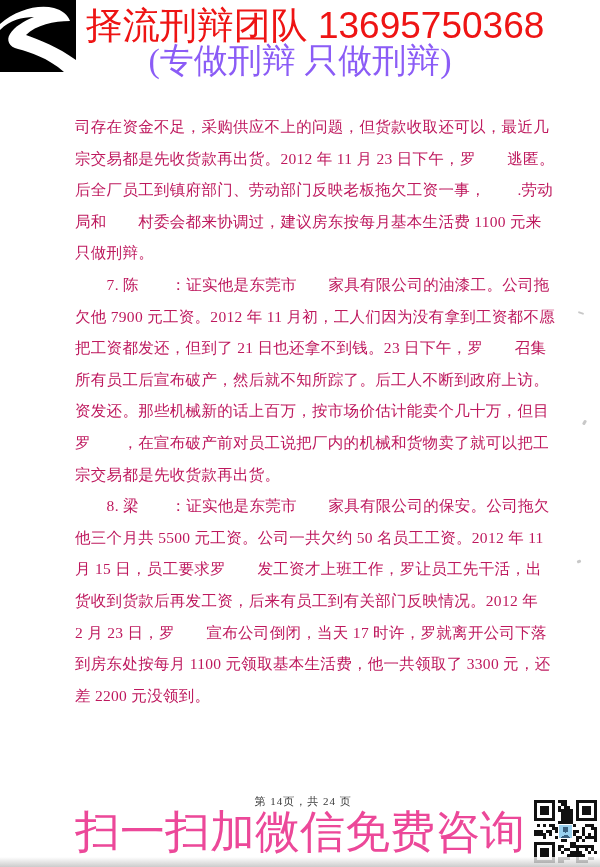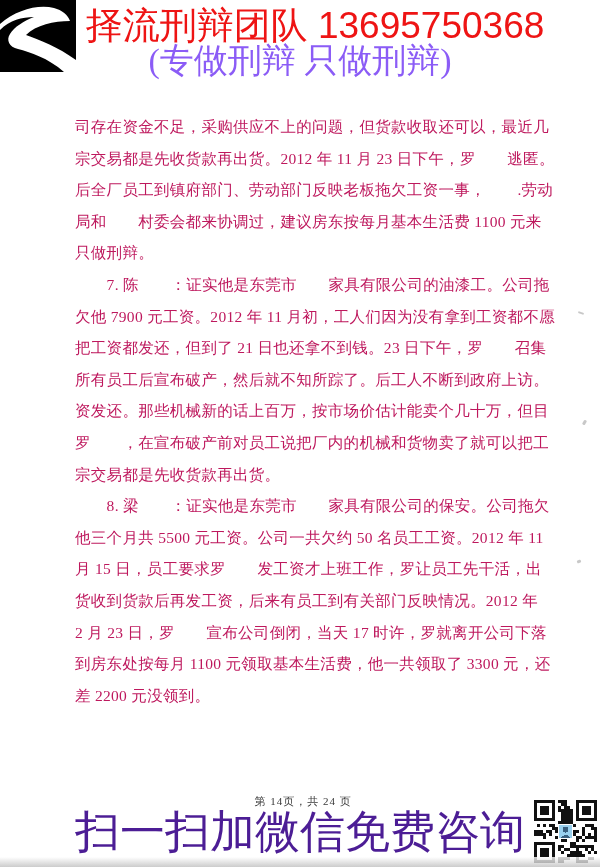--- a/index.html
+++ b/index.html
@@ -27,21 +27,21 @@
     text-align:center;
     font-family:"Liberation Serif","DejaVu Serif",serif;
     font-size:34px;line-height:38px;font-weight:400;
     color:#8b5cf6;white-space:nowrap;
   }
   .ad-bottom{
     position:absolute;left:50px;top:806px;width:500px;
     text-align:center;
     font-family:"Liberation Serif","DejaVu Serif",serif;
     font-size:45px;line-height:52px;
-    color:#4c1d95;white-space:nowrap;
+    color:#ec4899;white-space:nowrap;
   }
   
   .doc-body{
     position:absolute;left:75px;top:92px;width:456px;
     color:#be185d;
     margin-top:19px;
   }
   .line{
     font-size:15.5px;line-height:31.6px;height:31.6px;
     white-space:pre;overflow:visible;

